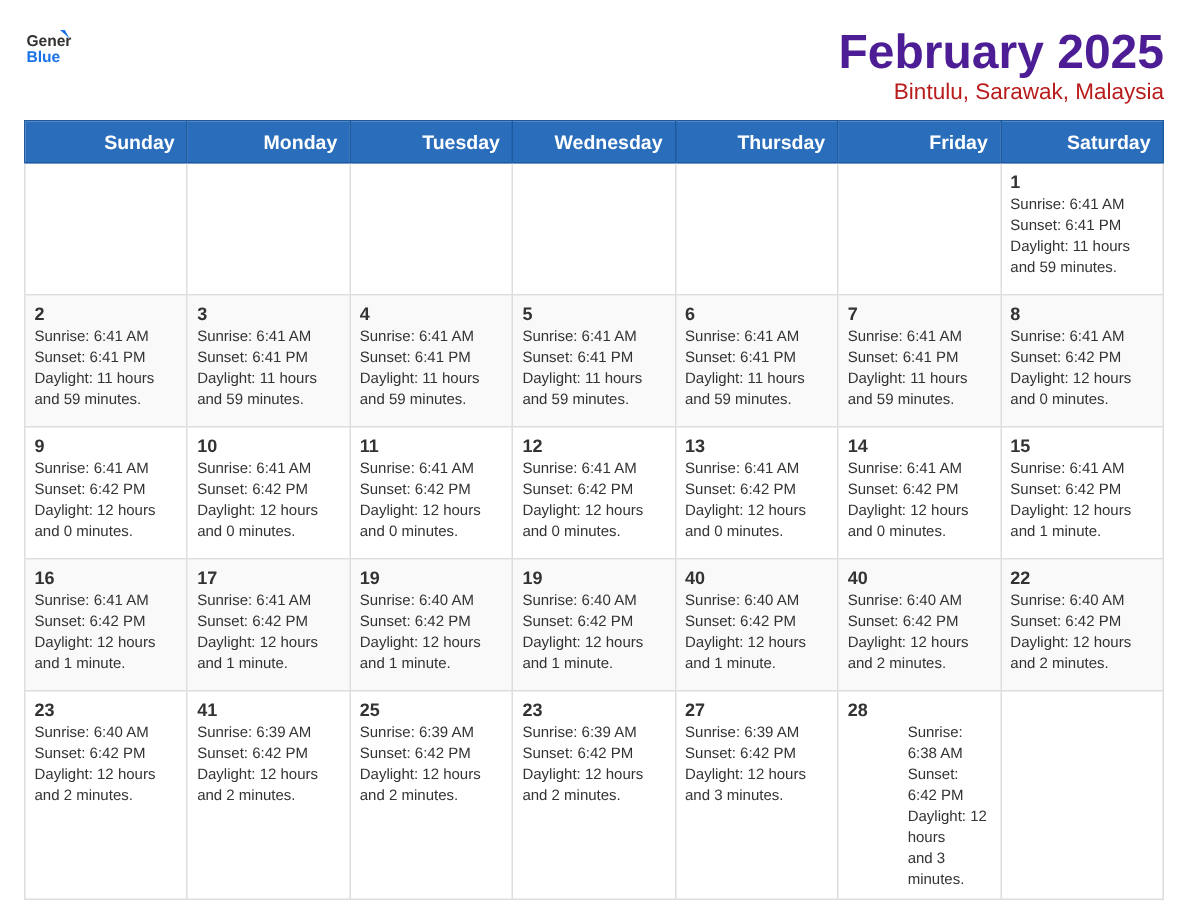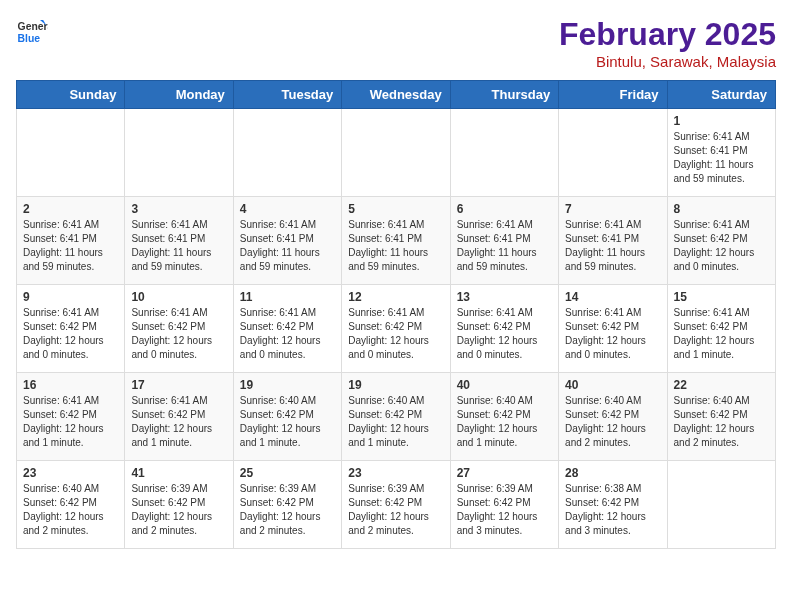--- a/index.html
+++ b/index.html
@@ -310,21 +310,21 @@
         </td>
         <td>
           <span class="day-number">27</span>
           <div class="day-info" style="white-space: pre-line;">Sunrise: 6:39 AM
 Sunset: 6:42 PM
 Daylight: 12 hours
 and 3 minutes.</div>
         </td>
         <td>
           <span class="day-number">28</span>
-          <div class="day-info" style="white-space: pre-line;">Sunrise: 6:38 AM
+          <div class="day-info" style="white-space: pre-line; margin-left: 40px;">Sunrise: 6:38 AM
 Sunset: 6:42 PM
 Daylight: 12 hours
 and 3 minutes.</div>
         </td>
         <td class="empty-cell"></td>
       </tr>
     </tbody>
 </table>
 
 </body></html>

